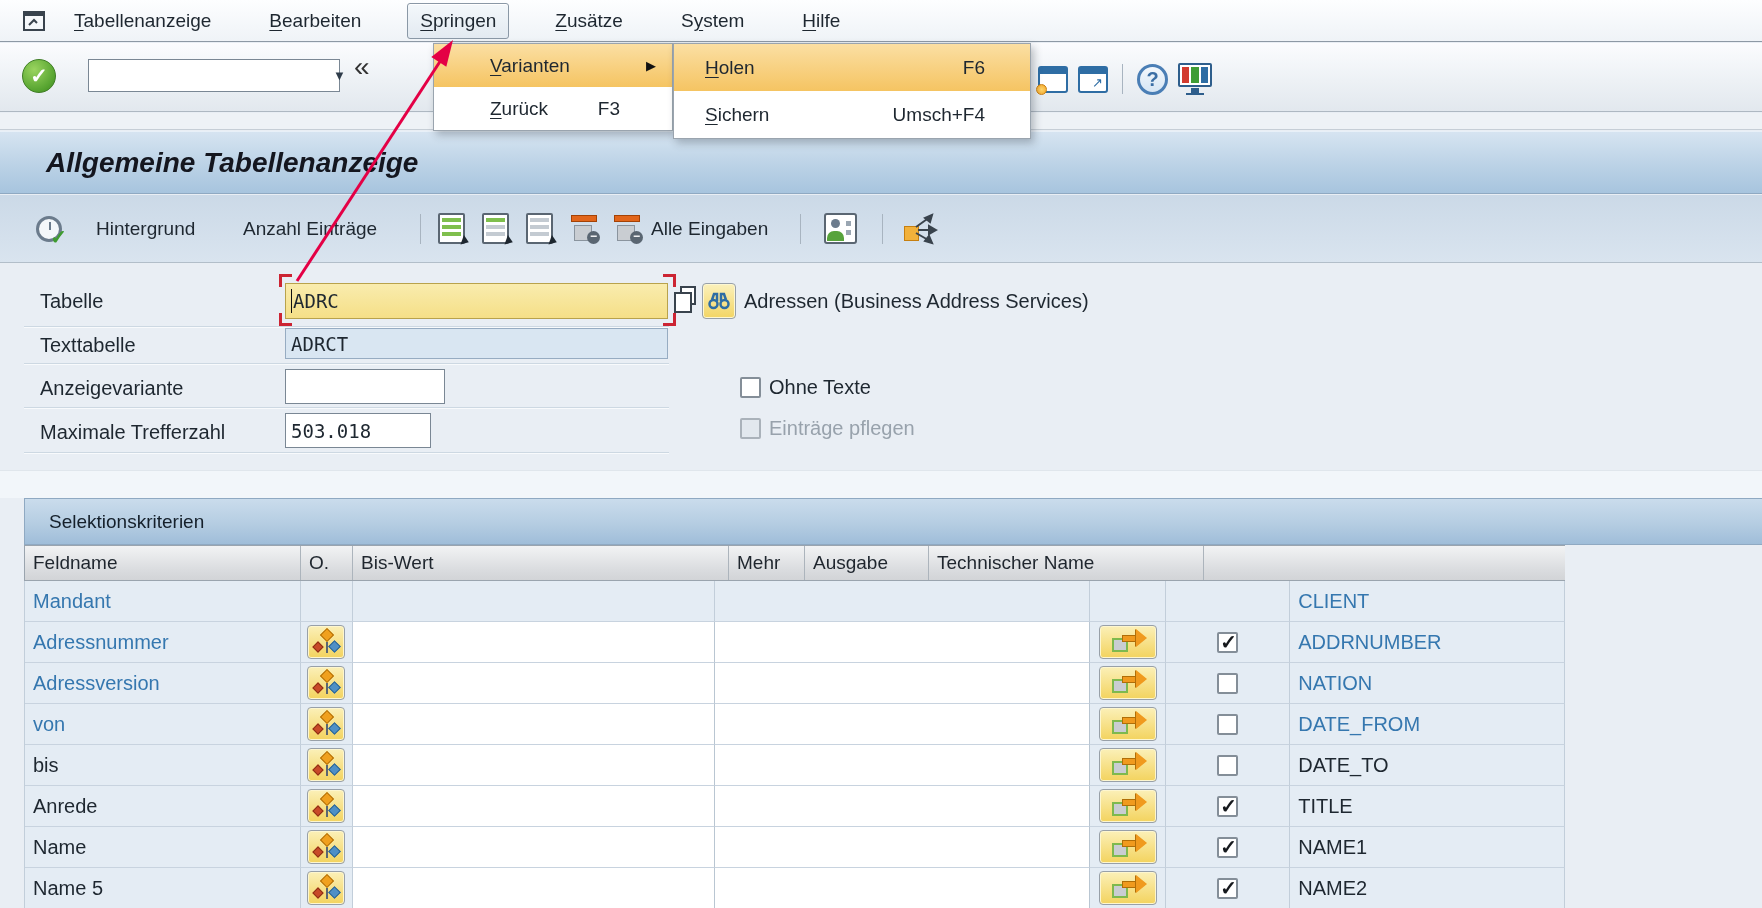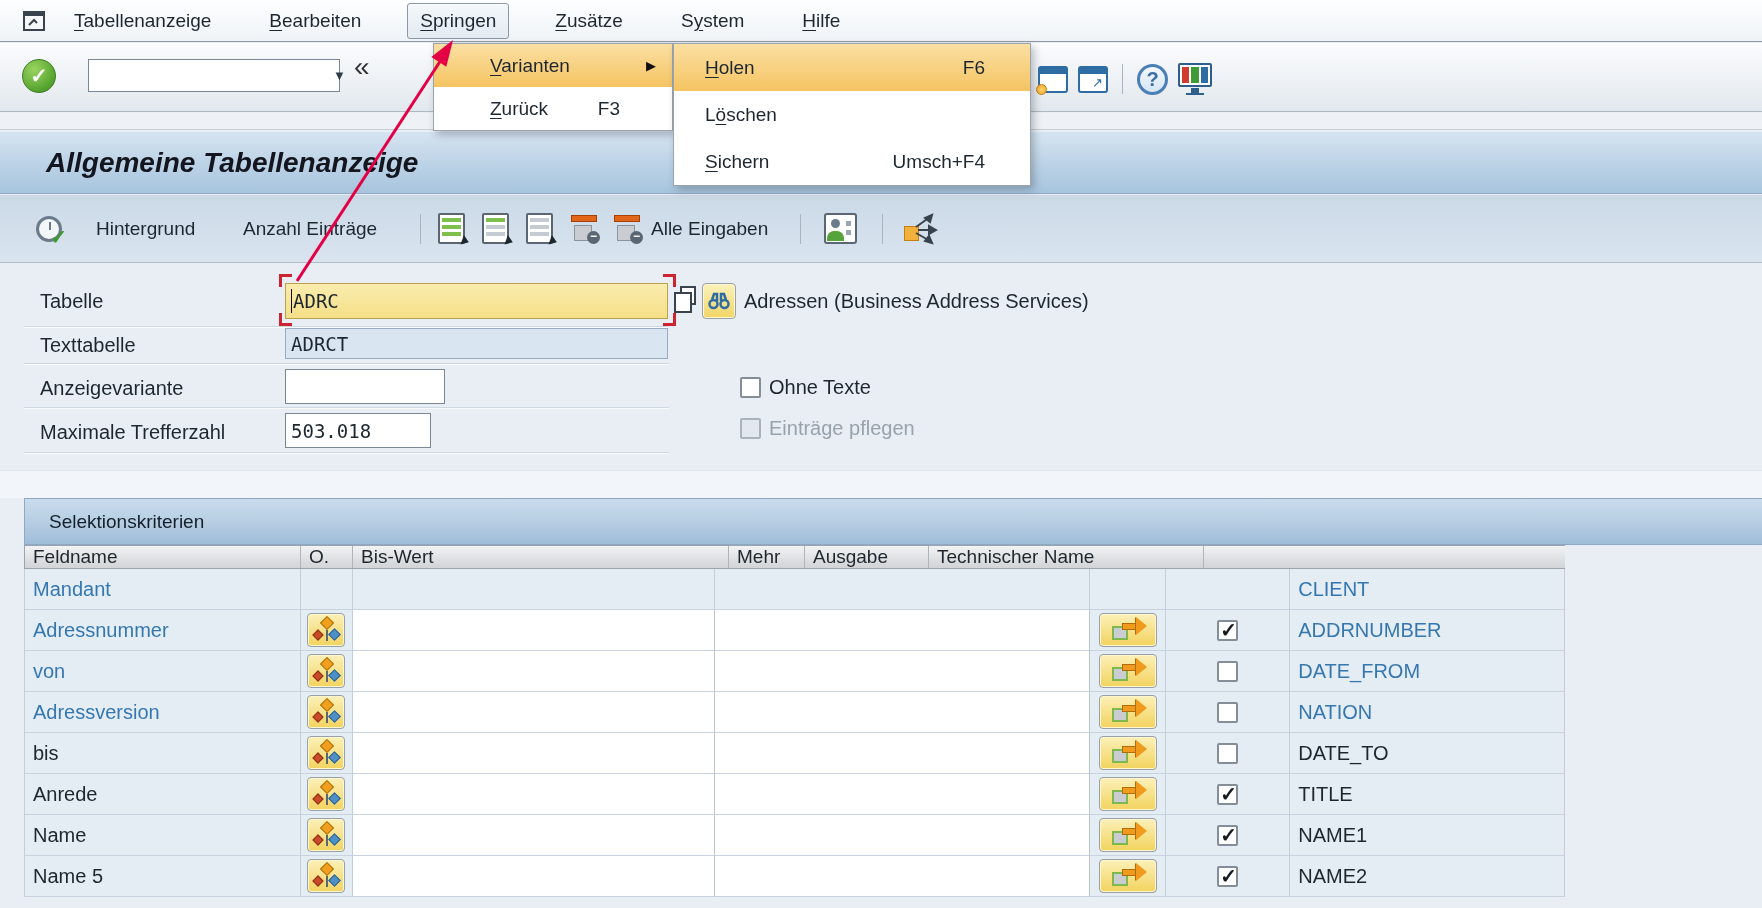--- a/index.html
+++ b/index.html
@@ -114,21 +114,21 @@
   .cb-row{position:absolute;display:flex;align-items:center;gap:8px;font-size:20px;}
   .cb-row.disabled{color:#98A2AC;}
 
   
   .gapband{position:absolute;left:0;top:470px;width:100%;height:28px;background:#F2F6FA;border-top:1px solid #E0E6EC;}
   .sel-bar{position:absolute;left:24px;top:498px;width:1738px;height:47px;
            background:linear-gradient(#CADCEC,#B5CDE2 55%,#9FBDD9);
            border:1px solid #8FA9C2;border-right:none;display:flex;align-items:center;}
   .sel-bar .sel-title{font-size:19px;margin-left:24px;color:#15202B;}
   .sel-table{position:absolute;left:24px;top:545px;width:1541px;font-size:20px;}
-  .hdr-row{display:flex;height:24px;background:linear-gradient(#F2F3F4,#DADCDF 70%,#D2D4D7);
+  .hdr-row{display:flex;height:36px;background:linear-gradient(#F2F3F4,#DADCDF 70%,#D2D4D7);
            border-top:1px solid #9AA4AE;border-bottom:1px solid #9AA4AE;border-left:1px solid #9AA4AE;}
   .hdr-cell{display:flex;align-items:center;padding-left:8px;font-size:19px;color:#1F262E;
             border-right:1px solid #ACB4BC;}
   .sel-row{display:flex;height:41px;border-left:1px solid #C2CEDA;}
   .cell{display:flex;align-items:center;border-right:1px solid #C2CEDA;border-bottom:1px solid #C8D3DF;
         background:#E4ECF4;padding-left:8px;}
   .cell.inputcell{background:#fff;border-right-color:#B9C6D2;padding-left:5px;}
   .cell.nofill{background:#E4ECF4;}
   .cell.center{justify-content:center;padding-left:0;}
   .c0{width:276px;} .c1{width:52px;} .c2{width:362px;} .c3{width:376px;}
@@ -397,21 +397,21 @@
           </div>
           <div class="cell c5 center">
             <div class="cb checked"></div>
           </div>
           <div class="cell c6">
             <span class="techname" style="color: rgb(53, 119, 175);">ADDRNUMBER</span>
           </div>
         </div>
         <div class="sel-row">
           <div class="cell c0">
-            <span class="feldname" style="color: rgb(53, 119, 175);">von</span>
+            <span class="feldname" style="color: rgb(53, 119, 175);">Adressversion</span>
           </div>
           <div class="cell c1 center">
             <div class="opt-btn">
               <span class="stem"></span>
               <span class="dia orange"></span>
               <span class="dia red"></span>
               <span class="dia blue"></span>
             </div>
           </div>
           <div class="cell c2 inputcell"></div>
@@ -420,26 +420,26 @@
             <div class="mehr-btn">
               <span class="pg"></span>
               <span class="ar"></span>
               <span class="ah"></span>
             </div>
           </div>
           <div class="cell c5 center">
             <div class="cb"></div>
           </div>
           <div class="cell c6">
-            <span class="techname" style="color: rgb(53, 119, 175);">DATE_FROM</span>
-          </div>
-        </div>
-        <div class="sel-row">
-          <div class="cell c0">
-            <span class="feldname" style="color: rgb(53, 119, 175);">Adressversion</span>
+            <span class="techname" style="color: rgb(53, 119, 175);">NATION</span>
+          </div>
+        </div>
+        <div class="sel-row">
+          <div class="cell c0">
+            <span class="feldname" style="color: rgb(53, 119, 175);">von</span>
           </div>
           <div class="cell c1 center">
             <div class="opt-btn">
               <span class="stem"></span>
               <span class="dia orange"></span>
               <span class="dia red"></span>
               <span class="dia blue"></span>
             </div>
           </div>
           <div class="cell c2 inputcell"></div>
@@ -448,21 +448,21 @@
             <div class="mehr-btn">
               <span class="pg"></span>
               <span class="ar"></span>
               <span class="ah"></span>
             </div>
           </div>
           <div class="cell c5 center">
             <div class="cb"></div>
           </div>
           <div class="cell c6">
-            <span class="techname" style="color: rgb(53, 119, 175);">NATION</span>
+            <span class="techname" style="color: rgb(53, 119, 175);">DATE_FROM</span>
           </div>
         </div>
         <div class="sel-row">
           <div class="cell c0">
             <span class="feldname" style="color: rgb(30, 39, 48);">bis</span>
           </div>
           <div class="cell c1 center">
             <div class="opt-btn">
               <span class="stem"></span>
               <span class="dia orange"></span>
@@ -582,23 +582,20 @@
         <span><u>Z</u>urück</span>
         <span class="shortcut">F3</span>
       </div>
     </div>
   <div class="menu-panel submenu" style="left:673px;top:43px;width:358px;" id="varianten-panel">
       <div class="mp-item hl">
         <span><u>H</u>olen</span>
         <span class="shortcut">F6</span>
       </div>
       <div class="mp-item">
-        <span>L<u>ö</u>schen</span>
-      </div>
-      <div class="mp-item">
         <span><u>S</u>ichern</span>
         <span class="shortcut">Umsch+F4</span>
       </div>
     </div>
 
   <svg class="arrow-overlay" width="1762" height="908">
     <line id="arrow-line" x1="297" y1="281" x2="441" y2="60" stroke-width="3" stroke="#E40045"></line>
     <polygon id="arrow-head" points="453,40 446.3,66.7 431.3,56.9" fill="#E40045"></polygon>
   </svg>
 

